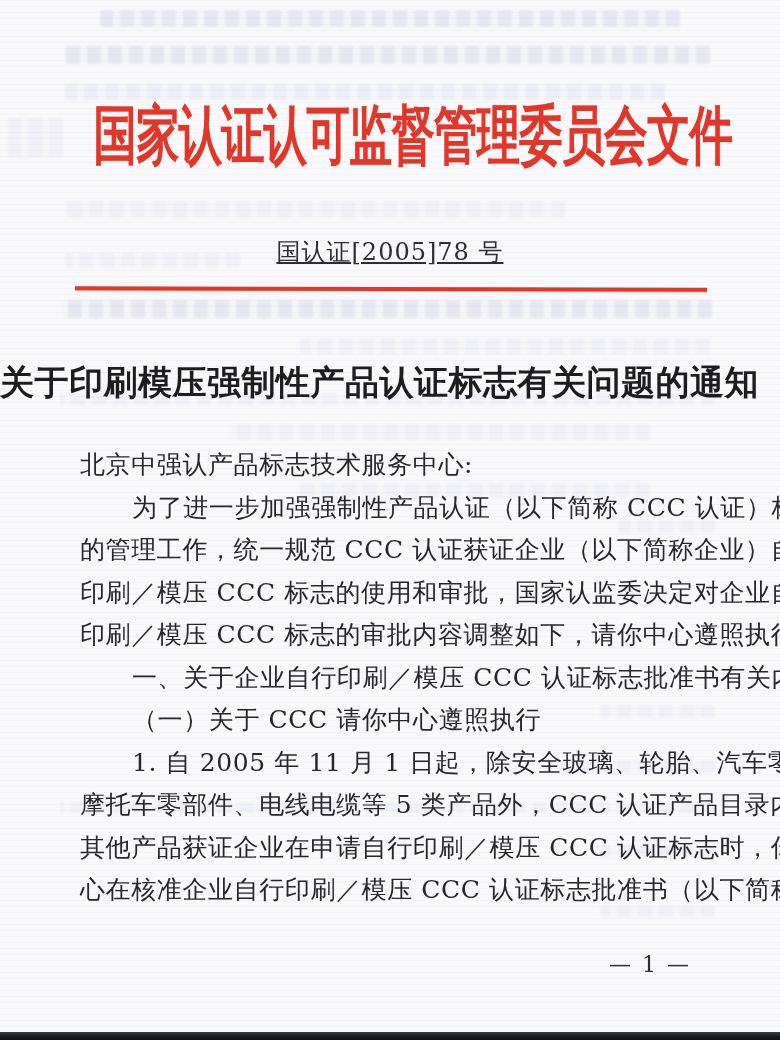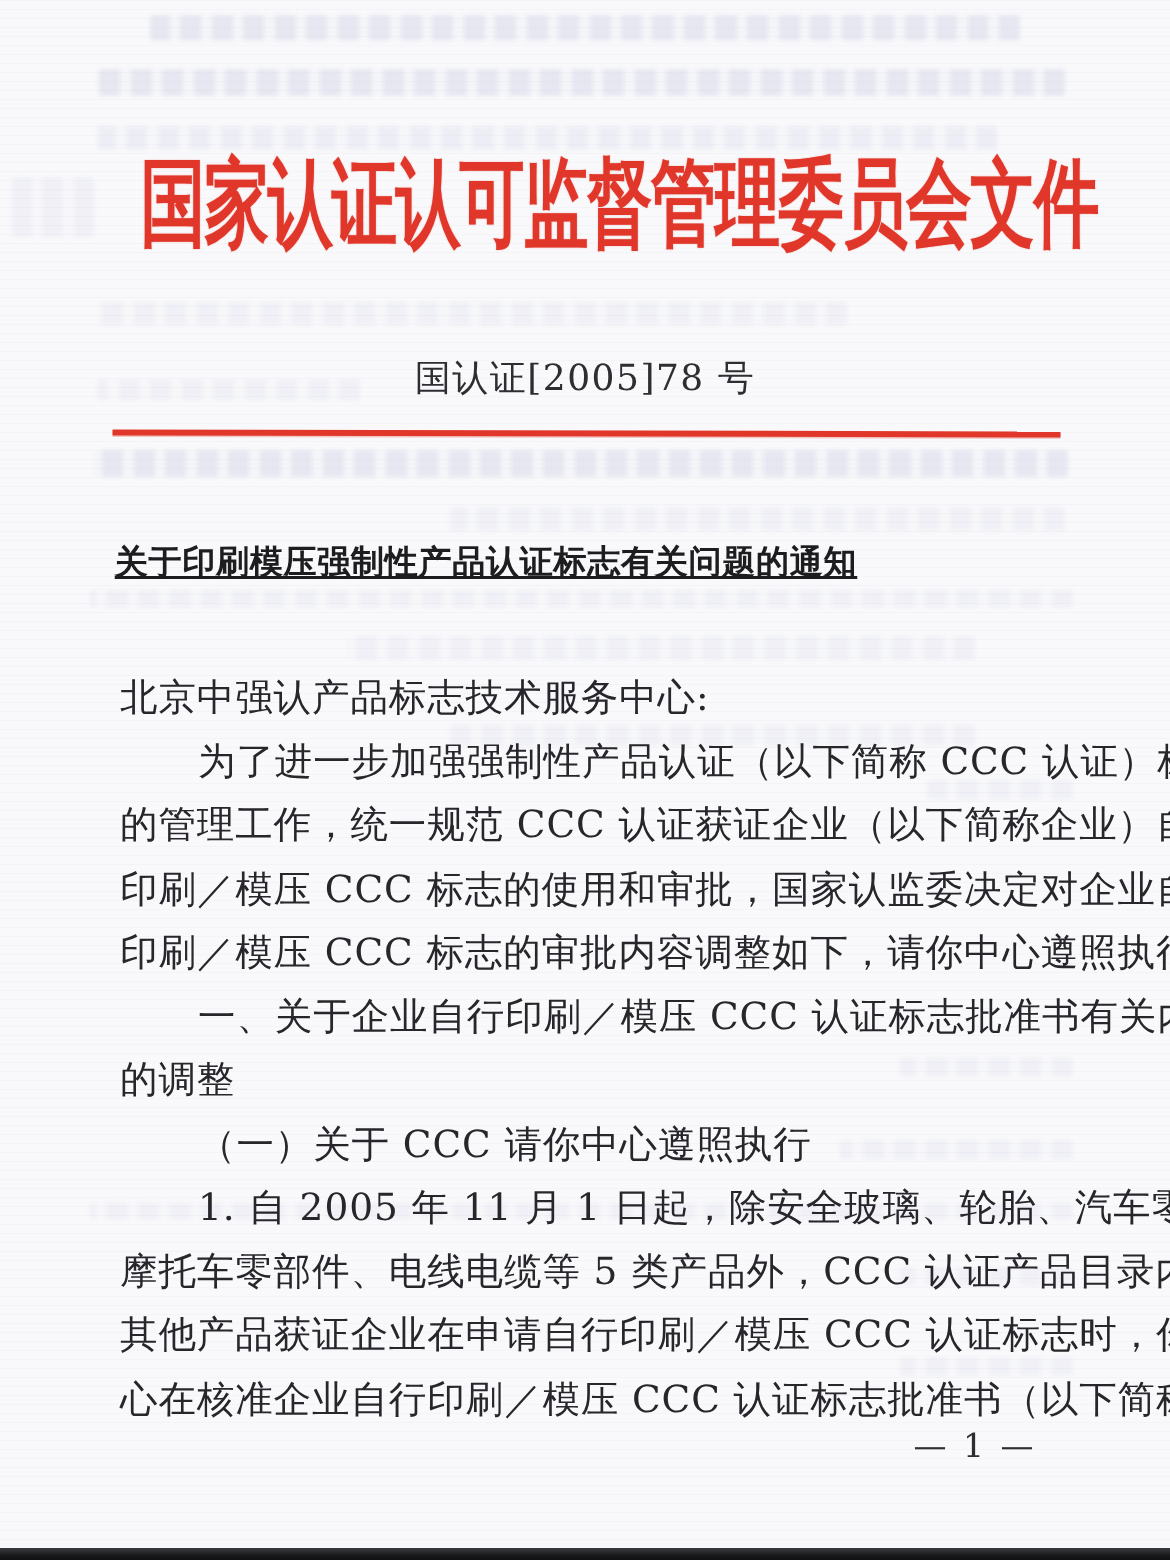--- a/index.html
+++ b/index.html
@@ -67,43 +67,43 @@
   }
   .doc-number {
     position: absolute;
     top: 236px;
     left: 0;
     width: 780px;
     text-align: center;
     font-size: 24px;
     letter-spacing: 1px;
     color: #2d2d32;
+    text-decoration: underline;
   }
   .red-rule {
     position: absolute;
     top: 287px;
     left: 75px;
     width: 632px;
     height: 4px;
     background: #e0372a;
     transform: rotate(0.12deg);
     box-shadow: 0 1px 0 rgba(224,55,42,0.25);
   }
   .doc-title {
     position: absolute;
     top: 360px;
     left: 0;
     width: 648px;
     text-align: center;
-    font-size: 22px;
+    font-size: 34px;
     font-weight: 900;
     letter-spacing: 0.5px;
     color: #1d1d20;
     white-space: nowrap;
-    text-decoration: underline;
   }
   .doc-body {
     position: absolute;
     top: 444px;
     left: 80px;
     width: 630px;
     font-size: 25px;
     line-height: 42.5px;
     letter-spacing: 0.6px;
     color: #26262b;
@@ -162,21 +162,20 @@
 
   <div class="doc-title">关于印刷模压强制性产品认证标志有关问题的通知</div>
 
   <div class="doc-body">
     <div class="line">北京中强认产品标志技术服务中心:</div>
     <div class="line indent">为了进一步加强强制性产品认证（以下简称 CCC 认证）标志</div>
     <div class="line">的管理工作，统一规范 CCC 认证获证企业（以下简称企业）自行</div>
     <div class="line">印刷／模压 CCC 标志的使用和审批，国家认监委决定对企业自行</div>
     <div class="line">印刷／模压 CCC 标志的审批内容调整如下，请你中心遵照执行。</div>
     <div class="line indent">一、关于企业自行印刷／模压 CCC 认证标志批准书有关内容</div>
-    <div class="line">的调整</div>
     <div class="line indent">（一）关于 CCC 请你中心遵照执行</div>
     <div class="line indent">1. 自 2005 年 11 月 1 日起，除安全玻璃、轮胎、汽车零部件、</div>
     <div class="line">摩托车零部件、电线电缆等 5 类产品外，CCC 认证产品目录内的</div>
     <div class="line">其他产品获证企业在申请自行印刷／模压 CCC 认证标志时，你中</div>
     <div class="line">心在核准企业自行印刷／模压 CCC 认证标志批准书（以下简称批</div>
   </div>
 
   <div class="page-number">— 1 —</div>
 
   <div class="scan-edge-bar"></div>

